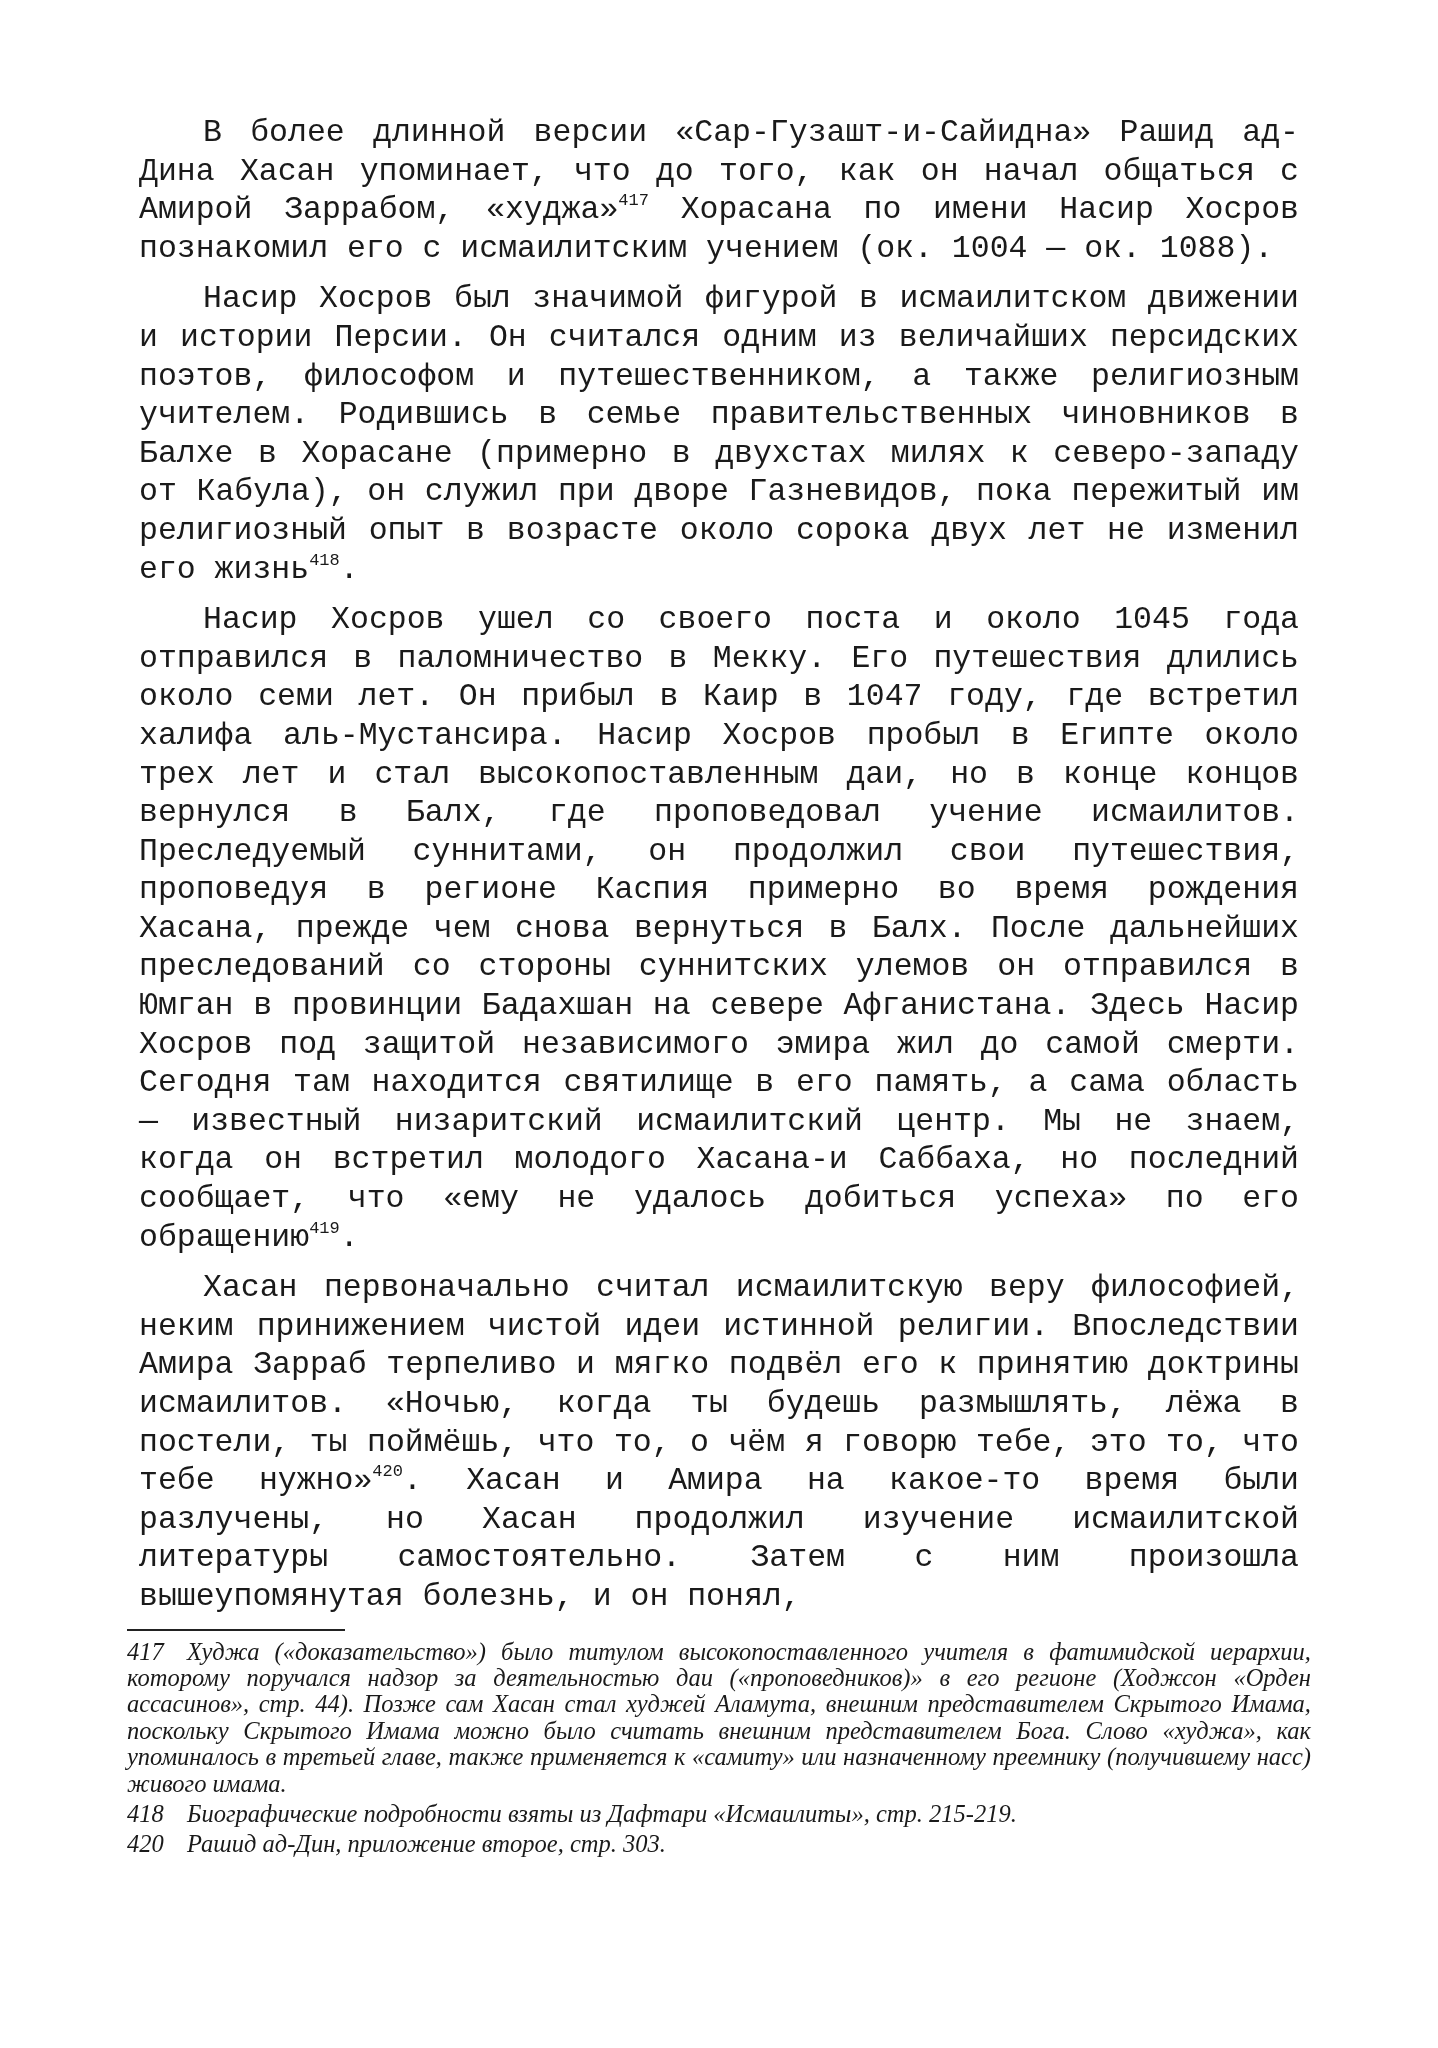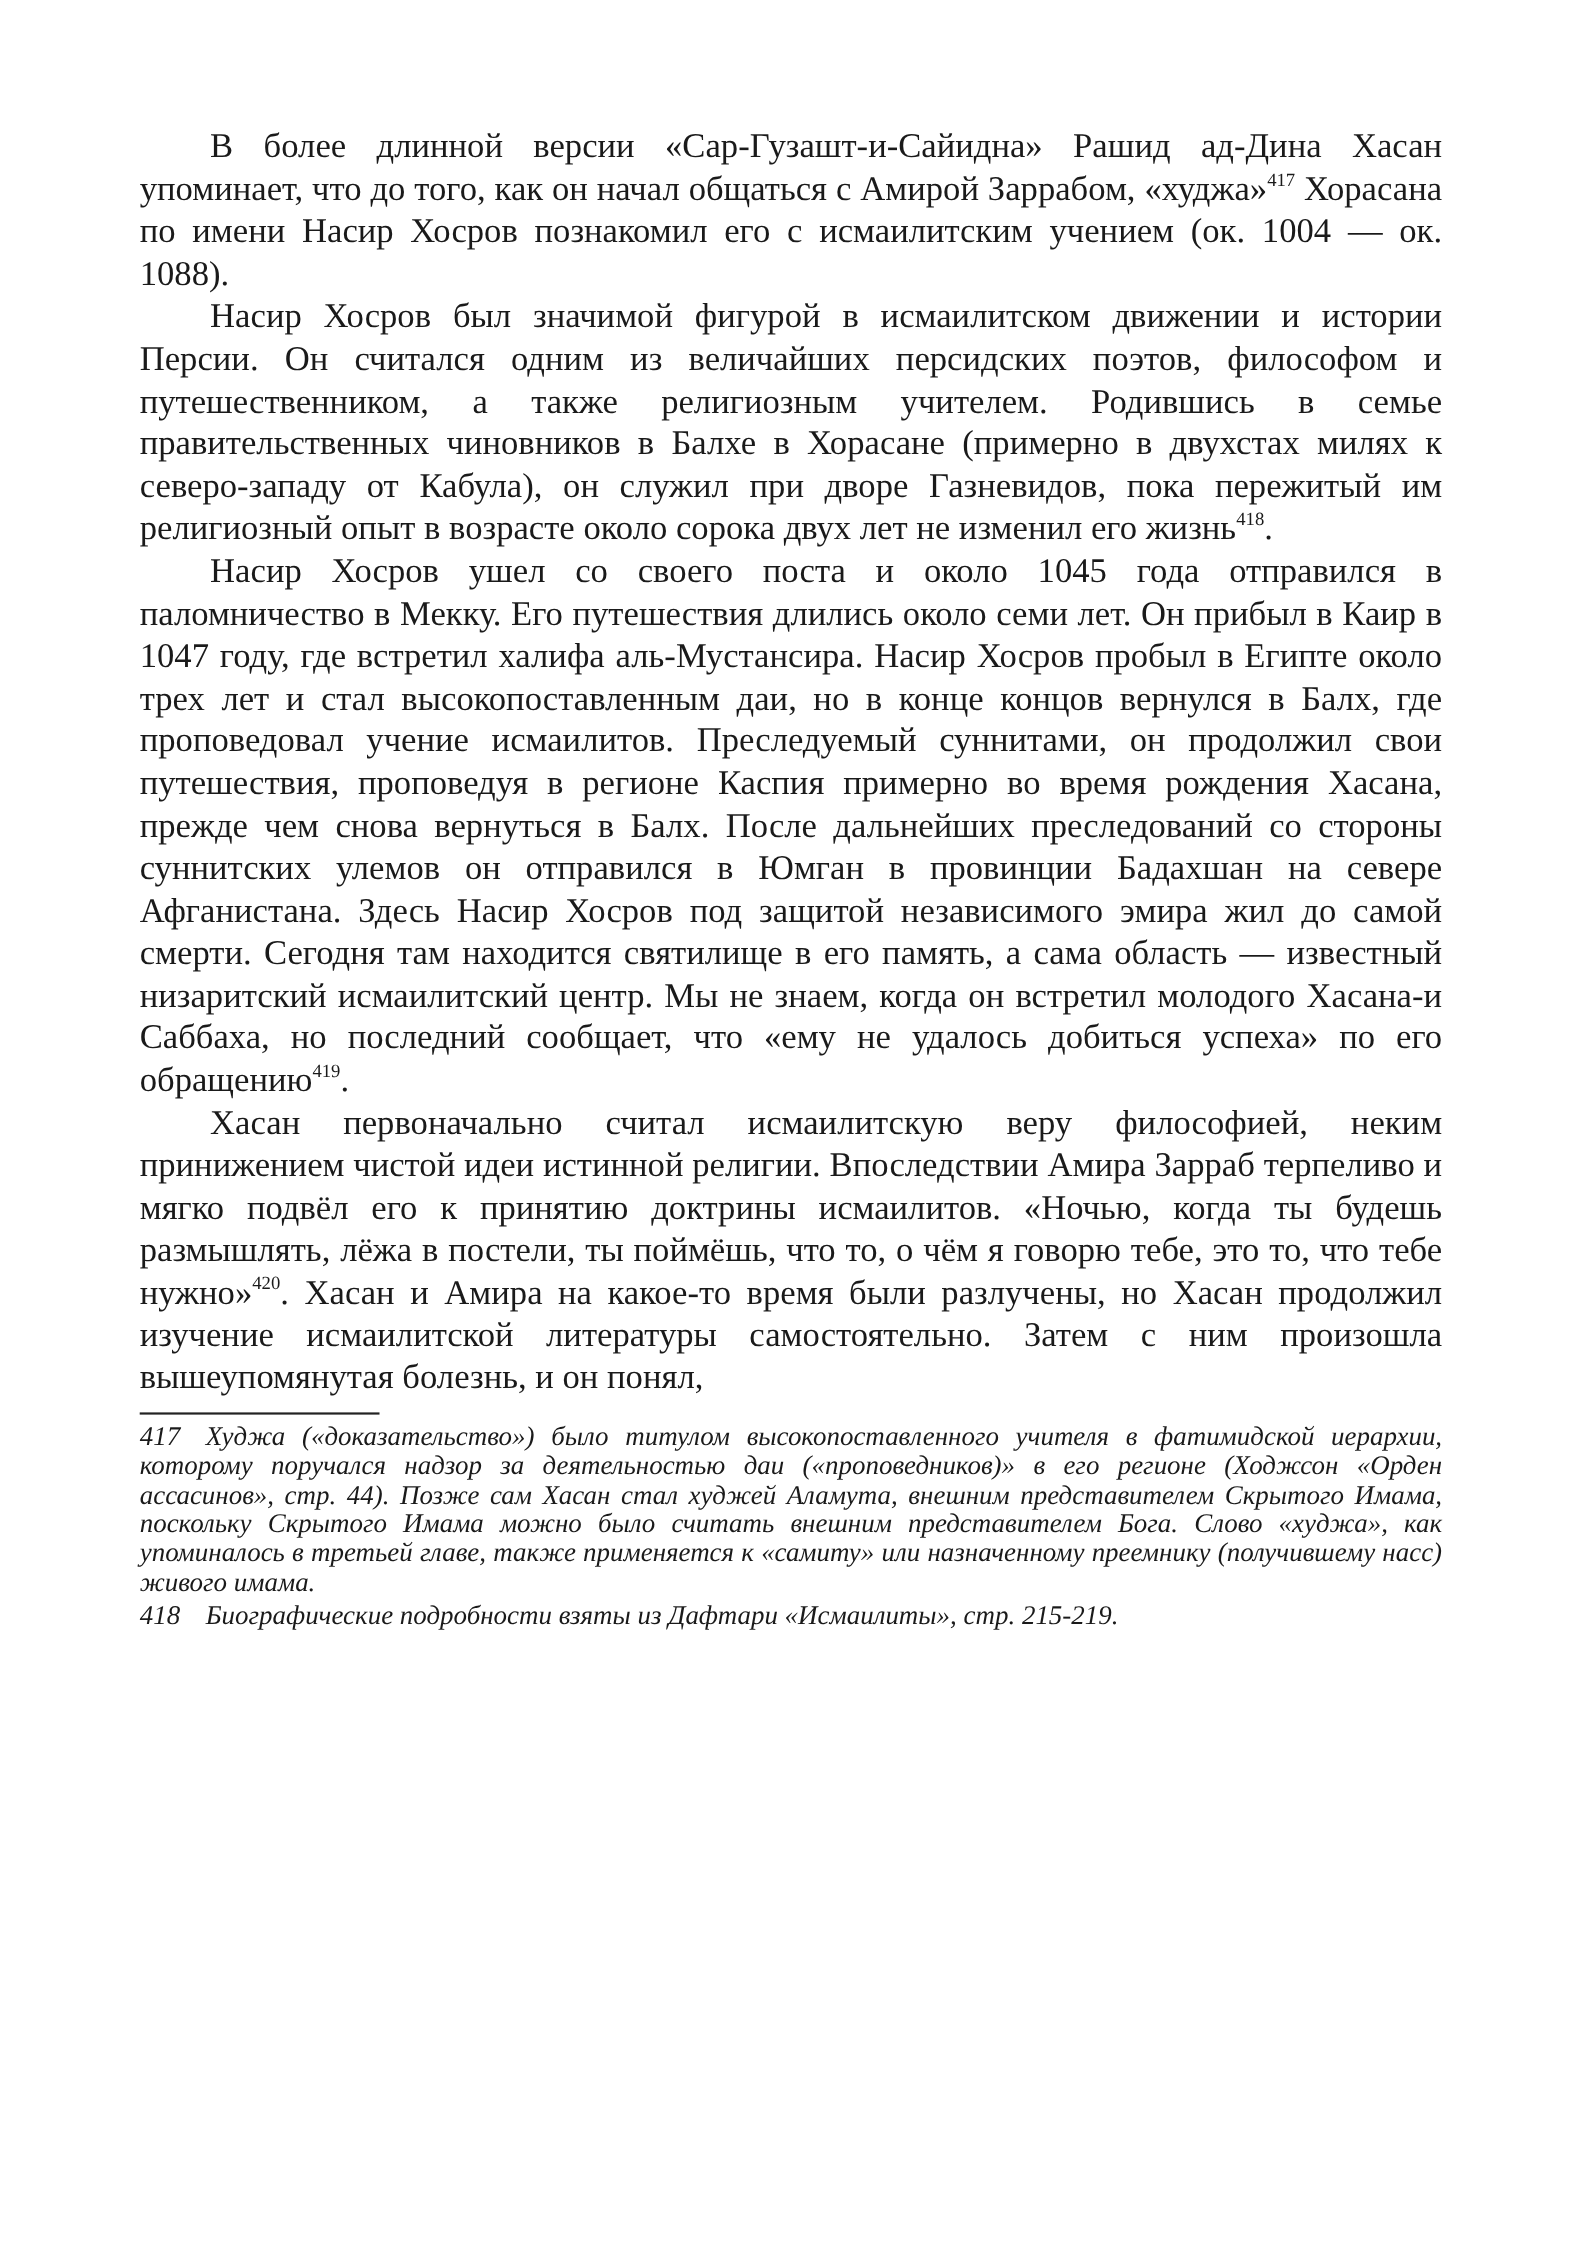--- a/index.html
+++ b/index.html
@@ -2,21 +2,21 @@
 <html><head>
 <meta charset="utf-8">
 <style>
   html, body { margin: 0; padding: 0; background: #ffffff; }
   body { width: 1438px; height: 2048px; position: relative; overflow: hidden; color: #1a1a1a; }
   .page { position: absolute; left: 127px; top: 92px; width: 1184px; }
   .header { display: flex; justify-content: space-between; align-items: baseline;
     font-family: "Liberation Serif", serif; font-style: italic; font-size: 27px; color: #222; height: 40px; }
   .body-text { margin-top: 22px; font-family: "Liberation Serif", serif; font-size: 31.5px; line-height: 38.6px;
     text-align: justify; }
-  .body-text p { margin: 0; text-indent: 64px; }
+  .body-text p { margin: 12px; text-indent: 64px; font-family: Liberation Mono, monospace; }
   sup { font-size: 17px; line-height: 0; vertical-align: 13px; }
   .rule { width: 218px; height: 2px; background: #222; margin-top: 12px; }
   .footnotes { margin-top: 8px; font-family: "Liberation Serif", serif; font-style: italic; font-size: 24.5px; line-height: 26.4px; }
   .fn { display: flex; text-align: justify; font-style: italic; }
   .fn .num { flex: 0 0 auto; width: 0; white-space: nowrap; }
   .fn .txt { flex: 1; text-indent: 60px; }
   .fn-short .txt { text-align: left; }
   .fn + .fn { margin-top: 4px; }
 </style>
 </head>
@@ -43,14 +43,18 @@
 
   <div class="footnotes">
     <div class="fn">
       <span class="num">417</span>
       <span class="txt">Худжа («доказательство») было титулом высокопоставленного учителя в фатимидской иерархии, которому поручался надзор за деятельностью даи («проповедников)» в его регионе (Ходжсон «Орден ассасинов», стр. 44). Позже сам Хасан стал худжей Аламута, внешним представителем Скрытого Имама, поскольку Скрытого Имама можно было считать внешним представителем Бога. Слово «худжа», как упоминалось в третьей главе, также применяется к «самиту» или назначенному преемнику (получившему насс) живого имама.</span>
     </div>
     <div class="fn fn-short">
       <span class="num">418</span>
       <span class="txt">Биографические подробности взяты из Дафтари «Исмаилиты», стр. 215-219.</span>
     </div>
+    <div class="fn fn-short">
+      <span class="num">420</span>
+      <span class="txt">Рашид ад-Дин, приложение второе, стр. 303.</span>
+    </div>
   </div>
 </div>
 
 </body></html>

